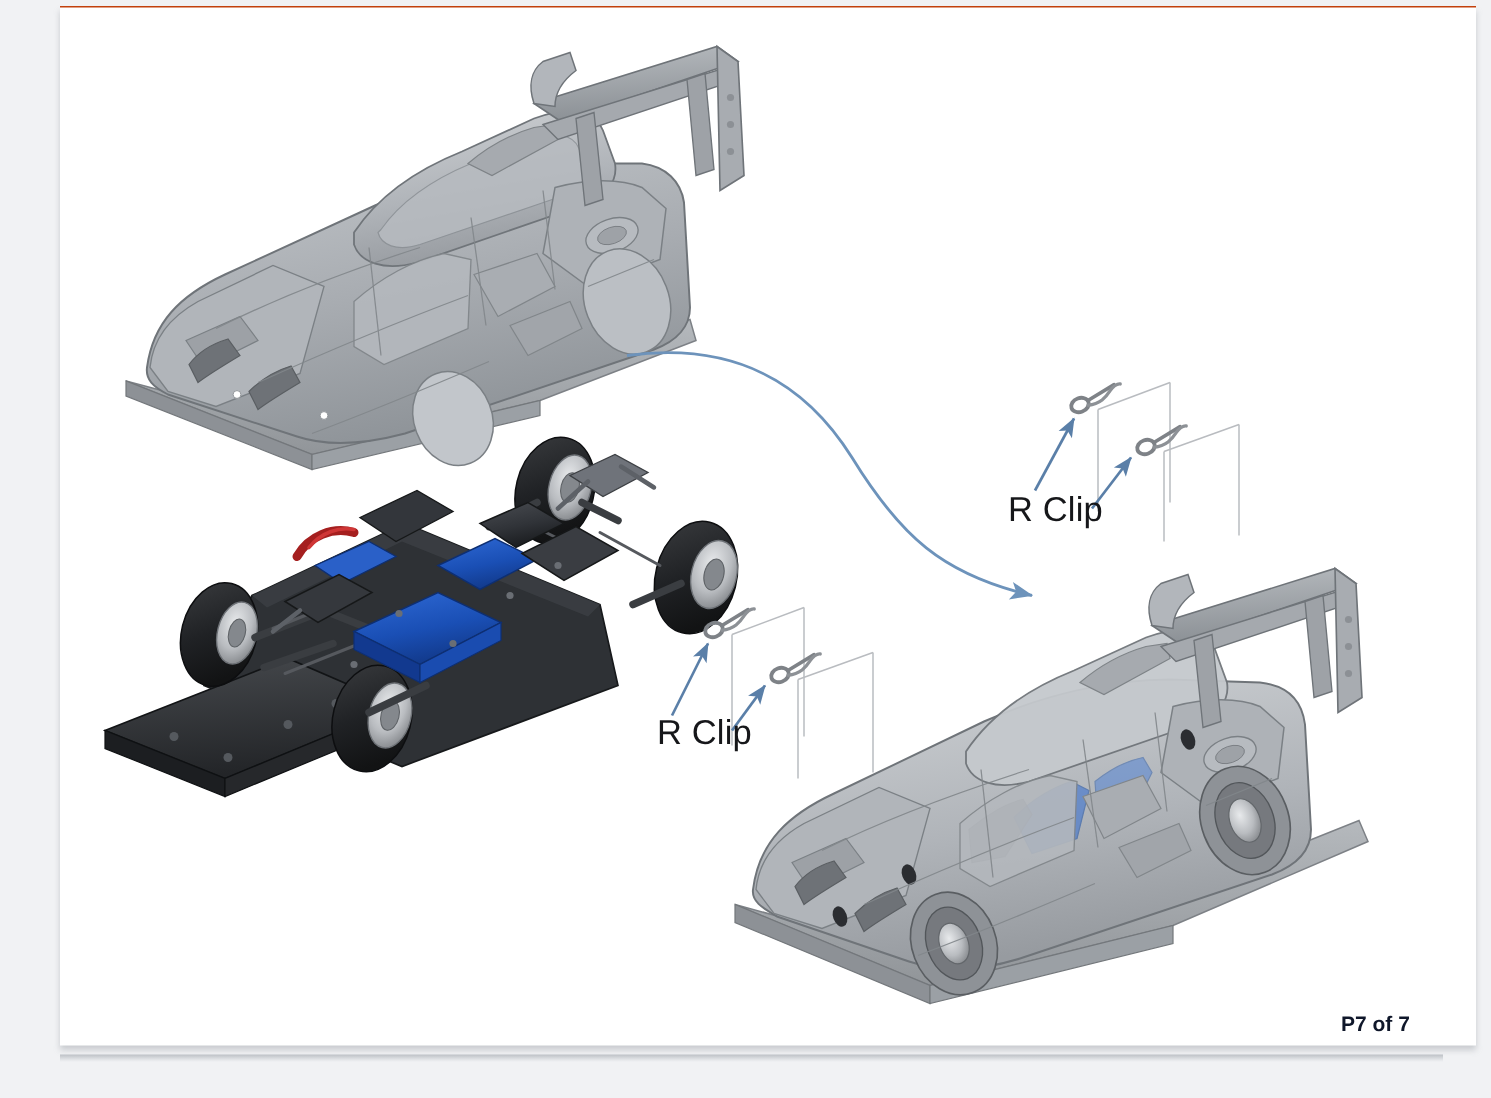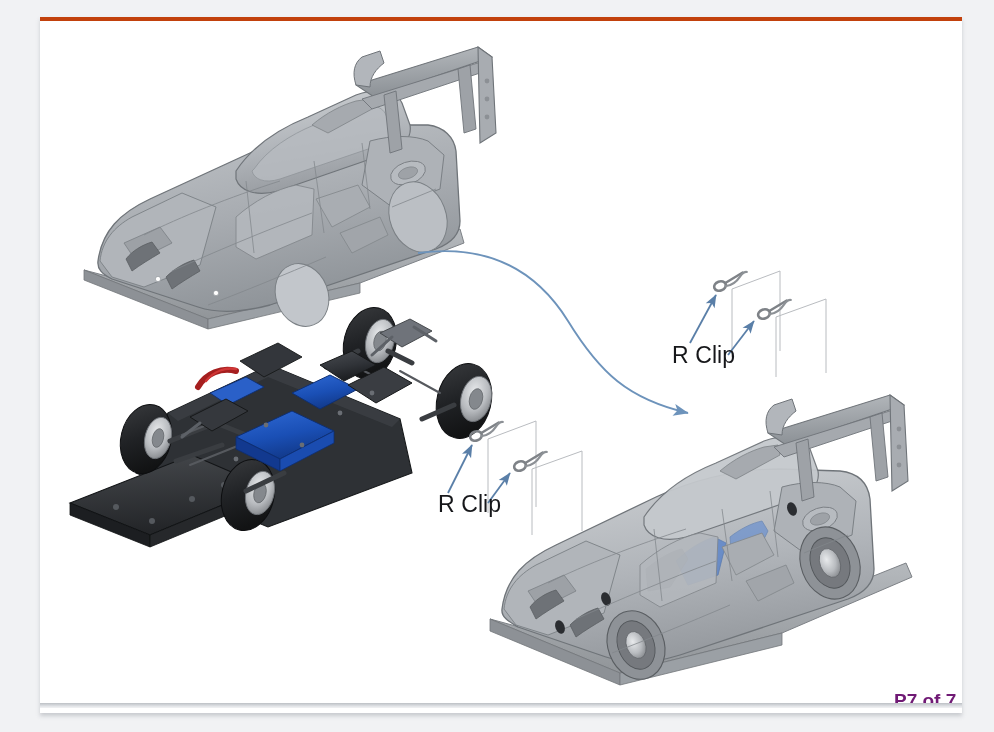--- a/index.html
+++ b/index.html
@@ -14,27 +14,28 @@
   #viewport {
     position: relative;
     width: 994px;
     height: 732px;
     background: #f1f2f4;
   }
   
   #page {
     position: absolute;
     left: 40px;
-    top: 17px;
+    top: 4px;
     width: 922px;
     height: 692px;
     background: #ffffff;
-    border-top: 4px solid #c2410c;
+    border-top: 1px solid #c2410c;
     box-shadow: 0 3px 4px rgba(140,145,152,0.40);
     overflow: hidden;
+    padding-left: 22px;
   }
   #page-shadow-strip {
     position: absolute;
     left: 40px;
     top: 703px;
     width: 922px;
     height: 5px;
     background: linear-gradient(to bottom, #bcc0c5, #e4e6e9 70%, #f1f2f4);
   }
   
@@ -58,23 +59,23 @@
     line-height: 1;
   }
   #callout-rclip-top { left: 632px; top: 323px; }
   #callout-rclip-bottom { left: 398px; top: 472px; }
 
   #page-number {
     position: absolute;
     left: 854px;
     top: 669px;
     font-family: "Liberation Sans", sans-serif;
-    font-size: 19px;
+    font-size: 14px;
     font-weight: bold;
-    color: #701a75;
+    color: #0f172a;
     white-space: nowrap;
     text-align: right;
   }
 </style>
 </head>
 <body>
 
 <div id="viewport">
 
   <div id="page">

